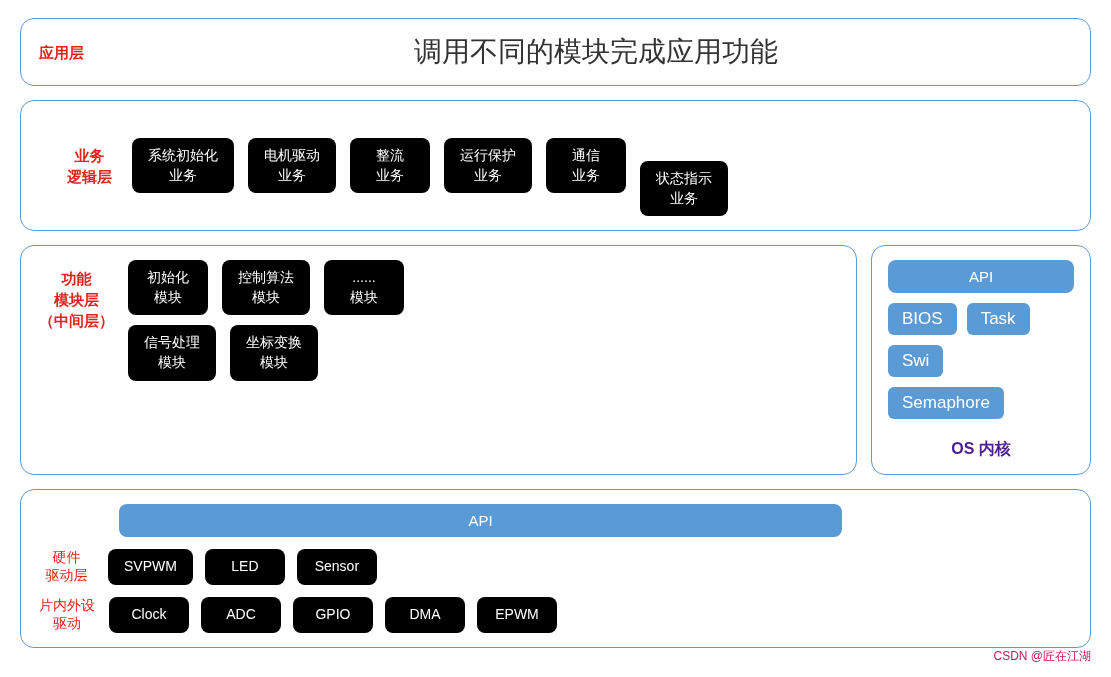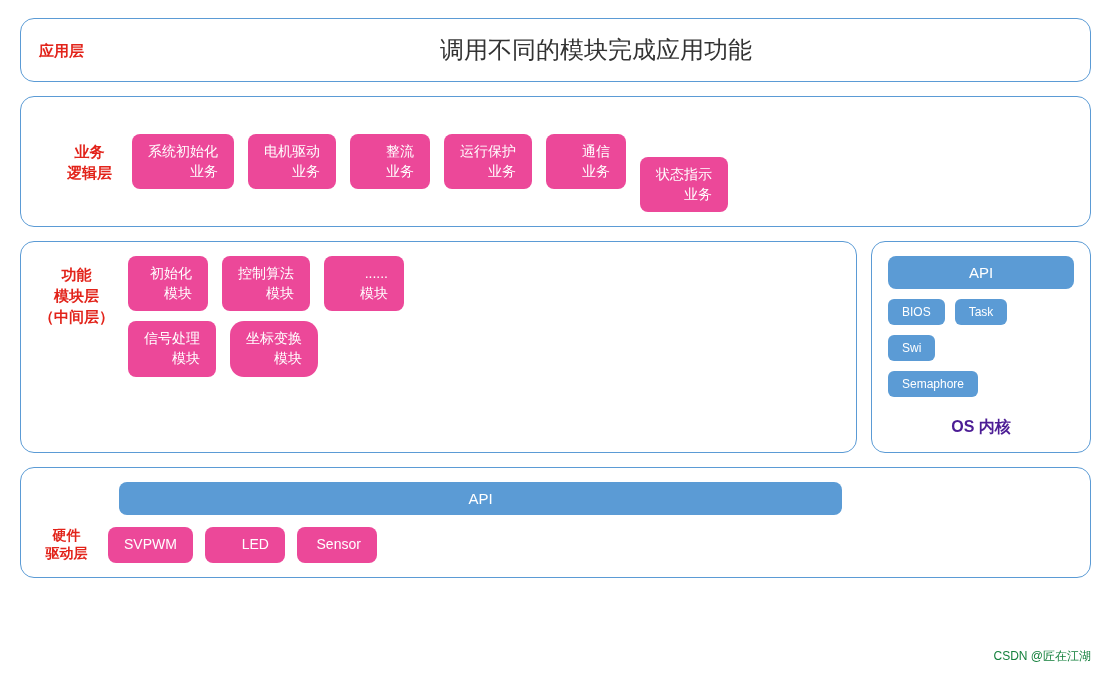--- a/index.html
+++ b/index.html
@@ -46,21 +46,21 @@
       align-items: center;
       min-height: 64px;
     }
     .app-layer .layer-label {
       position: static;
       transform: none;
       white-space: nowrap;
       margin-right: 36px;
     }
     .app-layer-text {
-      font-size: 24px;
+      font-size: 28px;
       color: #333;
       flex: 1;
       text-align: center;
       font-family: Liberation Mono, monospace;
     }
 
     
     .biz-layer {
       display: flex;
       align-items: center;
@@ -76,26 +76,26 @@
     .biz-modules {
       display: flex;
       gap: 14px;
       align-items: center;
       flex-wrap: wrap;
       flex: 1;
     }
 
     
     .btn-blue {
-      background: #ec4899;
+      background: #000000;
       color: #fff;
       border-radius: 8px;
       padding: 8px 16px;
       font-size: 14px;
-      text-align: right;
+      text-align: center;
       line-height: 1.4;
       white-space: pre-line;
       min-width: 80px;
     }
 
     .btn-blue-wide {
       background: #5b9bd5;
       color: #fff;
       border-radius: 8px;
       padding: 8px 20px;
@@ -137,21 +137,21 @@
 
     .hw-section {
       display: flex;
       align-items: center;
       gap: 14px;
     }
 
     .hw-section-label {
       color: #e2231a;
       font-size: 14px;
-      font-weight: bold;
+      font-weight: normal;
       white-space: pre-line;
       text-align: center;
       min-width: 55px;
     }
 
     .hw-api-bar {
       background: #5b9bd5;
       color: #fff;
       border-radius: 8px;
       padding: 8px;
@@ -186,31 +186,31 @@
       display: flex;
       gap: 10px;
       justify-content: flex-start;
     }
 
     .btn-blue-sm {
       background: #5b9bd5;
       color: #fff;
       border-radius: 6px;
       padding: 6px 14px;
-      font-size: 12px;
+      font-size: 17px;
       text-align: center;
     }
 
     
     .watermark {
       position: absolute;
       bottom: 12px;
       right: 20px;
       font-size: 12px;
-      color: #15803d;
+      color: #be185d;
     }
   </style>
 </head>
 <body>
 
 <div class="main-container">
 
   <div class="layer-box app-layer">
     <span class="layer-label">应用层</span>
     <span class="app-layer-text">调用不同的模块完成应用功能</span>
@@ -249,21 +249,21 @@
 模块</span>
             <span class="btn-blue" style="white-space: pre-line;">控制算法
 模块</span>
             <span class="btn-blue" style="white-space: pre-line;">......
 模块</span>
           </div>
         <div class="func-row">
 
         <span class="btn-blue" style="white-space: pre-line;">信号处理
 模块</span>
-            <span class="btn-blue" style="white-space: pre-line; border-radius: 14px;">坐标变换
+            <span class="btn-blue" style="white-space: pre-line;">坐标变换
 模块</span>
           </div>
       </div>
     </div>
 
     <div class="os-box">
       <div class="btn-blue-wide">API</div>
       <div class="os-row">
         <span class="btn-blue-sm">BIOS</span>
         <span class="btn-blue-sm">Task</span>
@@ -293,17 +293,29 @@
       <span class="hw-section-label">硬件
 驱动层</span>
       <div style="display:flex; gap:12px;">
 
       <span class="btn-blue">SVPWM</span>
           <span class="btn-blue">LED</span>
           <span class="btn-blue">Sensor</span>
         </div>
     </div>
 
+    <div class="hw-section">
+      <span class="hw-section-label">片内外设
+驱动</span>
+      <div style="display:flex; gap:12px;">
+
+      <span class="btn-blue">Clock</span>
+          <span class="btn-blue">ADC</span>
+          <span class="btn-blue">GPIO</span>
+          <span class="btn-blue">DMA</span>
+          <span class="btn-blue">EPWM</span>
+        </div>
+    </div>
   </div>
 
 </div>
 
 <div class="watermark">CSDN @匠在江湖</div>
 
 </body></html>

